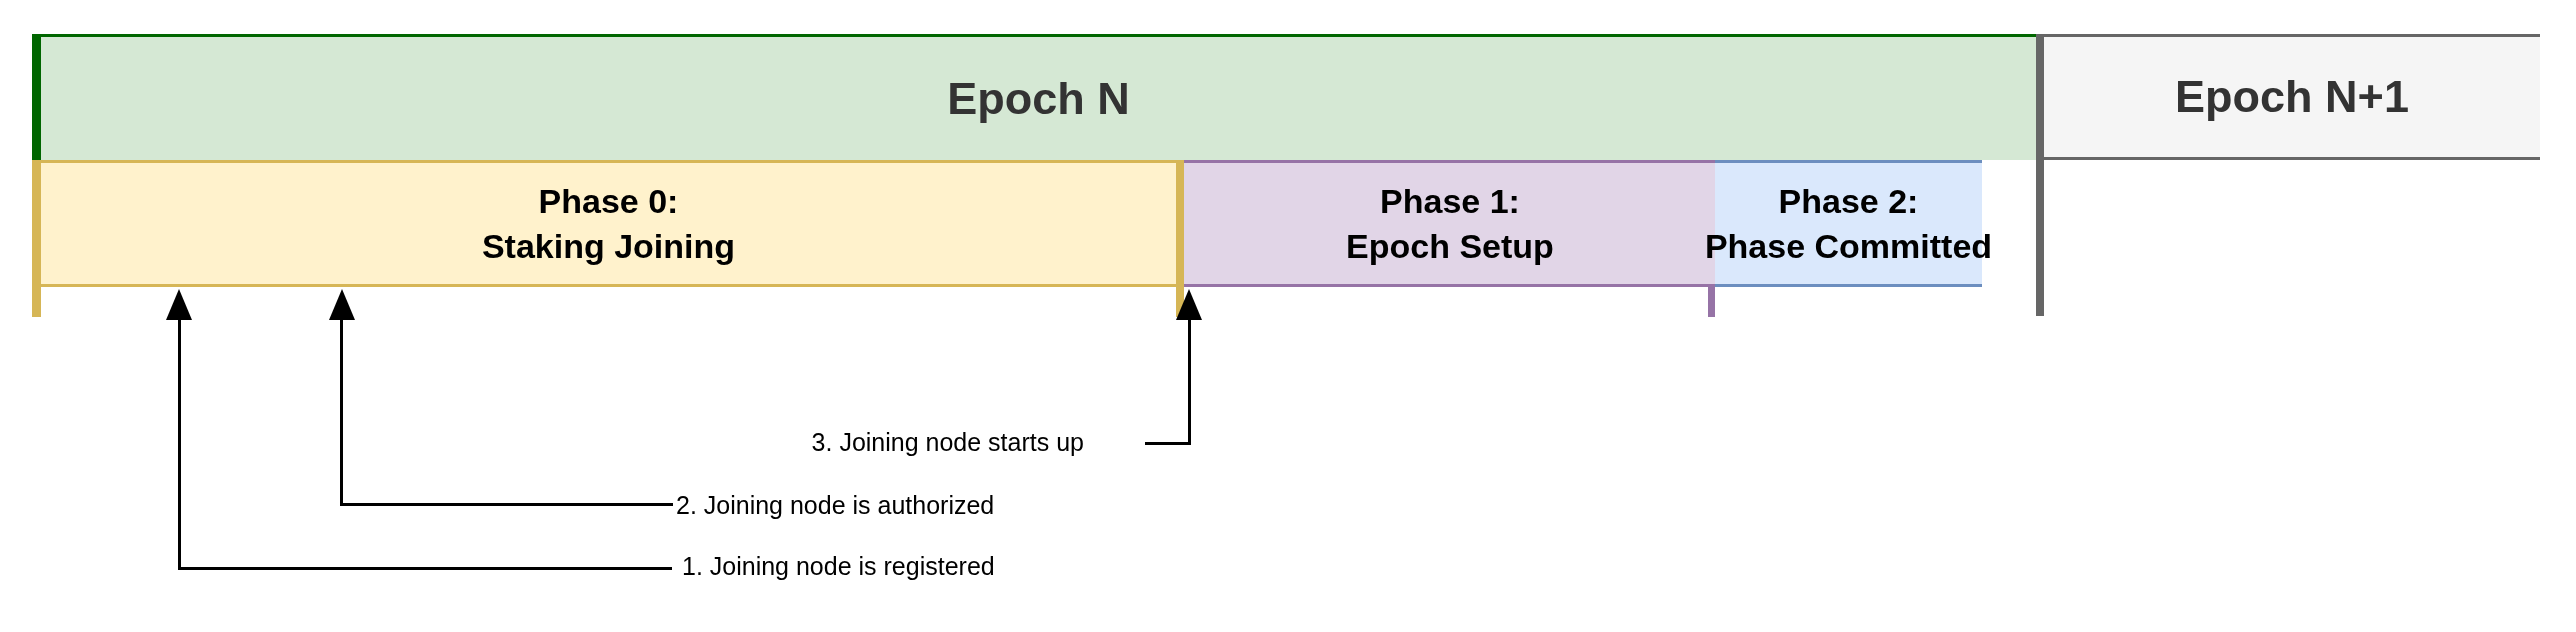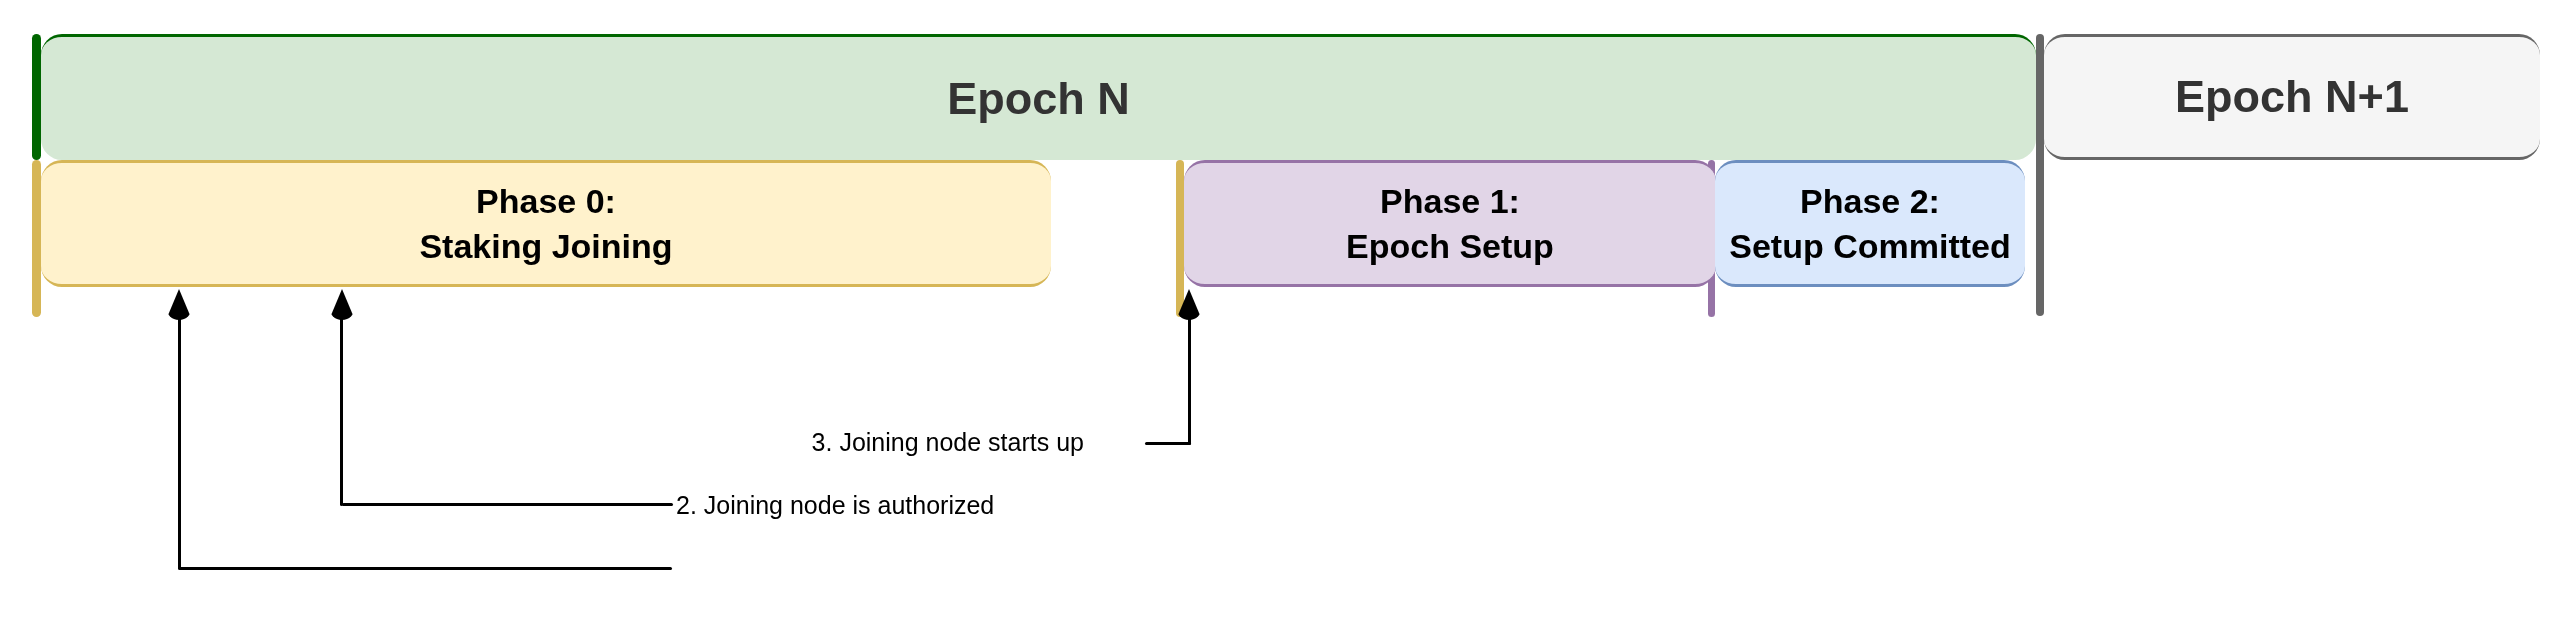--- a/index.html
+++ b/index.html
@@ -13,21 +13,21 @@
     height: 632px;
     font-family: "Liberation Sans", sans-serif;
   }
   #canvas {
     position: relative;
     width: 2576px;
     height: 632px;
     background: #ffffff;
     overflow: hidden;
   }
-  .abs { position: absolute; box-sizing: border-box; border-radius: 21px; }
+  .abs { position: absolute; box-sizing: border-box; }
 
   
   .epoch-bar {
     display: flex;
     align-items: center;
     justify-content: center;
   }
   .epoch-label {
     font-size: 45px;
     font-weight: bold;
@@ -62,33 +62,33 @@
     justify-content: center;
   }
   .phase-line {
     font-size: 34px;
     font-weight: bold;
     color: var(--phase-text, #000000);
     line-height: 45px;
     white-space: nowrap;
   }
   #phase0-bar {
-    left: 41px; width: 1010px;
+    left: 41px; width: 1135px;
     background: var(--phase0-fill, #fff2cc);
     border-top: 3.9px solid var(--phase0-border, #d6b656);
     border-bottom: 3.9px solid var(--phase0-border, #d6b656);
   }
   #phase1-bar {
     left: 1184px; width: 532px;
     background: var(--phase1-fill, #e1d5e7);
     border-top: 3.9px solid var(--phase1-border, #9673a6);
     border-bottom: 3.9px solid var(--phase1-border, #9673a6);
   }
   #phase2-bar {
-    left: 1715px; width: 310px;
+    left: 1715px; width: 267px;
     background: var(--phase2-fill, #dae8fc);
     border-top: 3.9px solid var(--phase2-border, #6c8ebf);
     border-bottom: 3.9px solid var(--phase2-border, #6c8ebf);
   }
 
   
   .arrow-line  { background: var(--annotation, #000000); }
   .arrow-head {
     width: 0; height: 0;
     border-left: 13.3px solid transparent;
@@ -140,26 +140,27 @@
   <div class="abs phase-bar" id="phase0-bar">
     <span class="phase-line">Phase 0:</span>
     <span class="phase-line">Staking Joining</span>
   </div>
   <div class="abs phase-bar" id="phase1-bar">
     <span class="phase-line">Phase 1:</span>
     <span class="phase-line">Epoch Setup</span>
   </div>
   <div class="abs phase-bar" id="phase2-bar">
     <span class="phase-line">Phase 2:</span>
-    <span class="phase-line">Setup Committed</span>
+    <span class="phase-line">Phase Committed</span>
   </div>
 
   <div class="abs arrow-head" id="arrow-1-head"></div>
   <div class="abs arrow-line" id="arrow-1-line"></div>
   <div class="abs arrow-line" id="arrow-1-elbow"></div>
+  <div class="abs annotation-label" id="annotation-1-label">1. Joining node is registered</div>
 
   <div class="abs arrow-head" id="arrow-2-head"></div>
   <div class="abs arrow-line" id="arrow-2-line"></div>
   <div class="abs arrow-line" id="arrow-2-elbow"></div>
   <div class="abs annotation-label" id="annotation-2-label">2. Joining node is authorized</div>
 
   <div class="abs arrow-head" id="arrow-3-head"></div>
   <div class="abs arrow-line" id="arrow-3-line"></div>
   <div class="abs arrow-line" id="arrow-3-elbow"></div>
   <div class="abs annotation-label" id="annotation-3-label">3. Joining node starts up</div>

